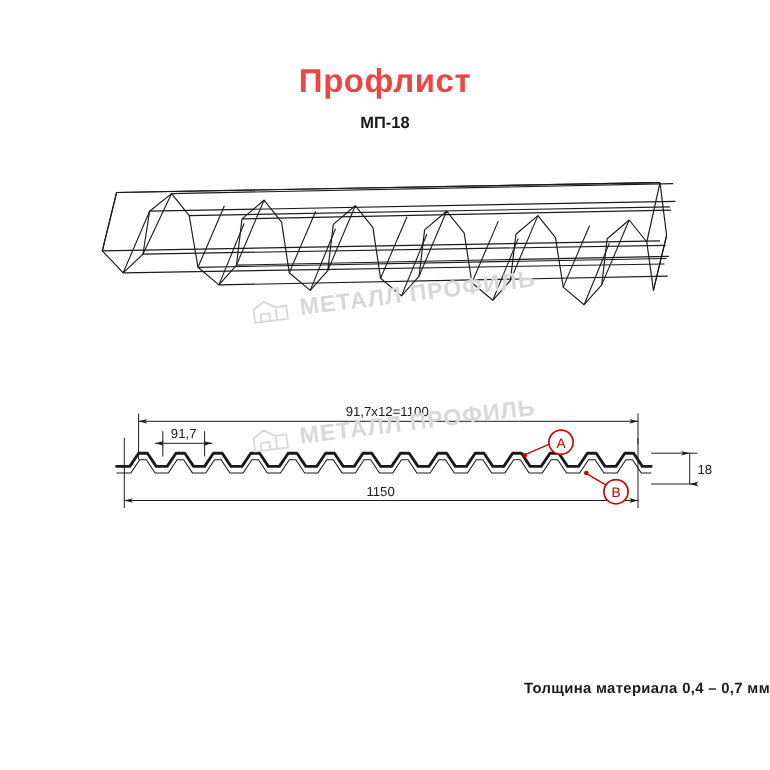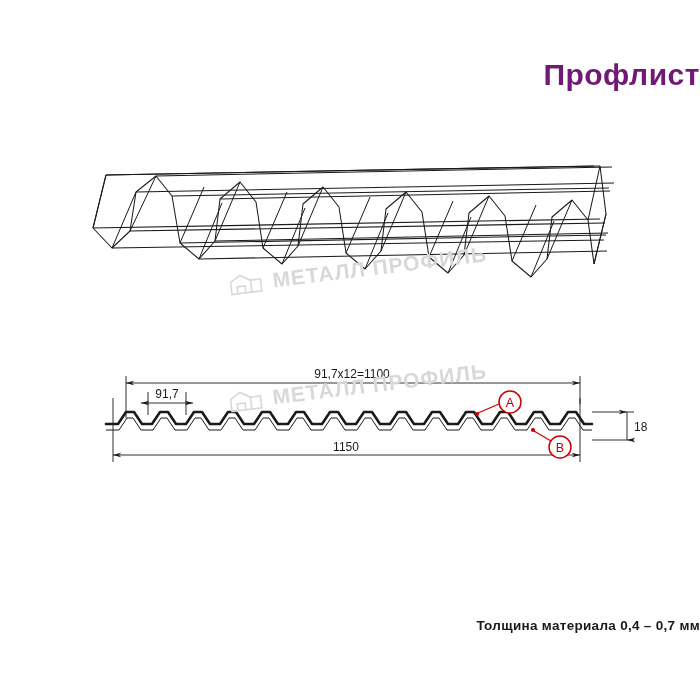--- a/index.html
+++ b/index.html
@@ -17,25 +17,25 @@
   }
   .page {
     position: absolute;
     inset: 0;
   }
   .title {
     position: absolute;
     top: 58px;
     left: 0;
     width: 700px;
-    text-align: right;
+    text-align: center;
     font-size: 30px;
     font-weight: bold;
     letter-spacing: 0.5px;
-    color: #701a75;
+    color: #ef4444;
   }
   .subtitle {
     position: absolute;
     top: 103px;
     left: 0;
     width: 700px;
     text-align: center;
     font-size: 15px;
     font-weight: bold;
     color: #1a1a1a;
@@ -88,20 +88,21 @@
     fill: #cc0000;
     font-weight: normal;
   }
 </style>
 </head>
 <body>
 
 <div class="page">
 
   <div class="title">Профлист</div>
+  <div class="subtitle">МП-18</div>
 
   <svg class="drawing" viewBox="0 0 700 700">
     <defs>
       <marker id="arrL" markerWidth="10" markerHeight="8" refX="9" refY="4" orient="auto">
         <path d="M9,4 L0,1.6 L2.6,4 L0,6.4 Z" fill="#1a1a1a"></path>
       </marker>
       <marker id="arrR" markerWidth="10" markerHeight="8" refX="1" refY="4" orient="auto">
         <path d="M1,4 L10,1.6 L7.4,4 L10,6.4 Z" fill="#1a1a1a"></path>
       </marker>
       <marker id="arrU" markerWidth="8" markerHeight="10" refX="4" refY="9" orient="auto">

